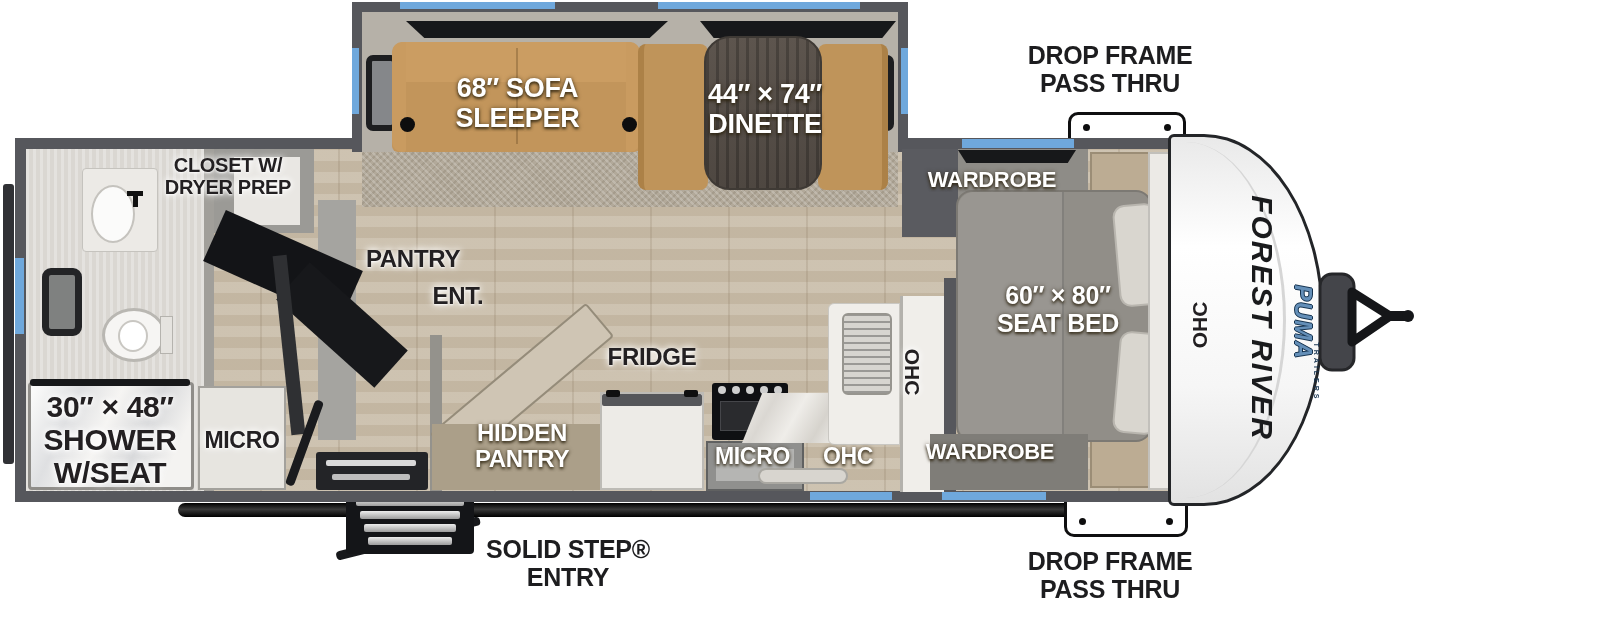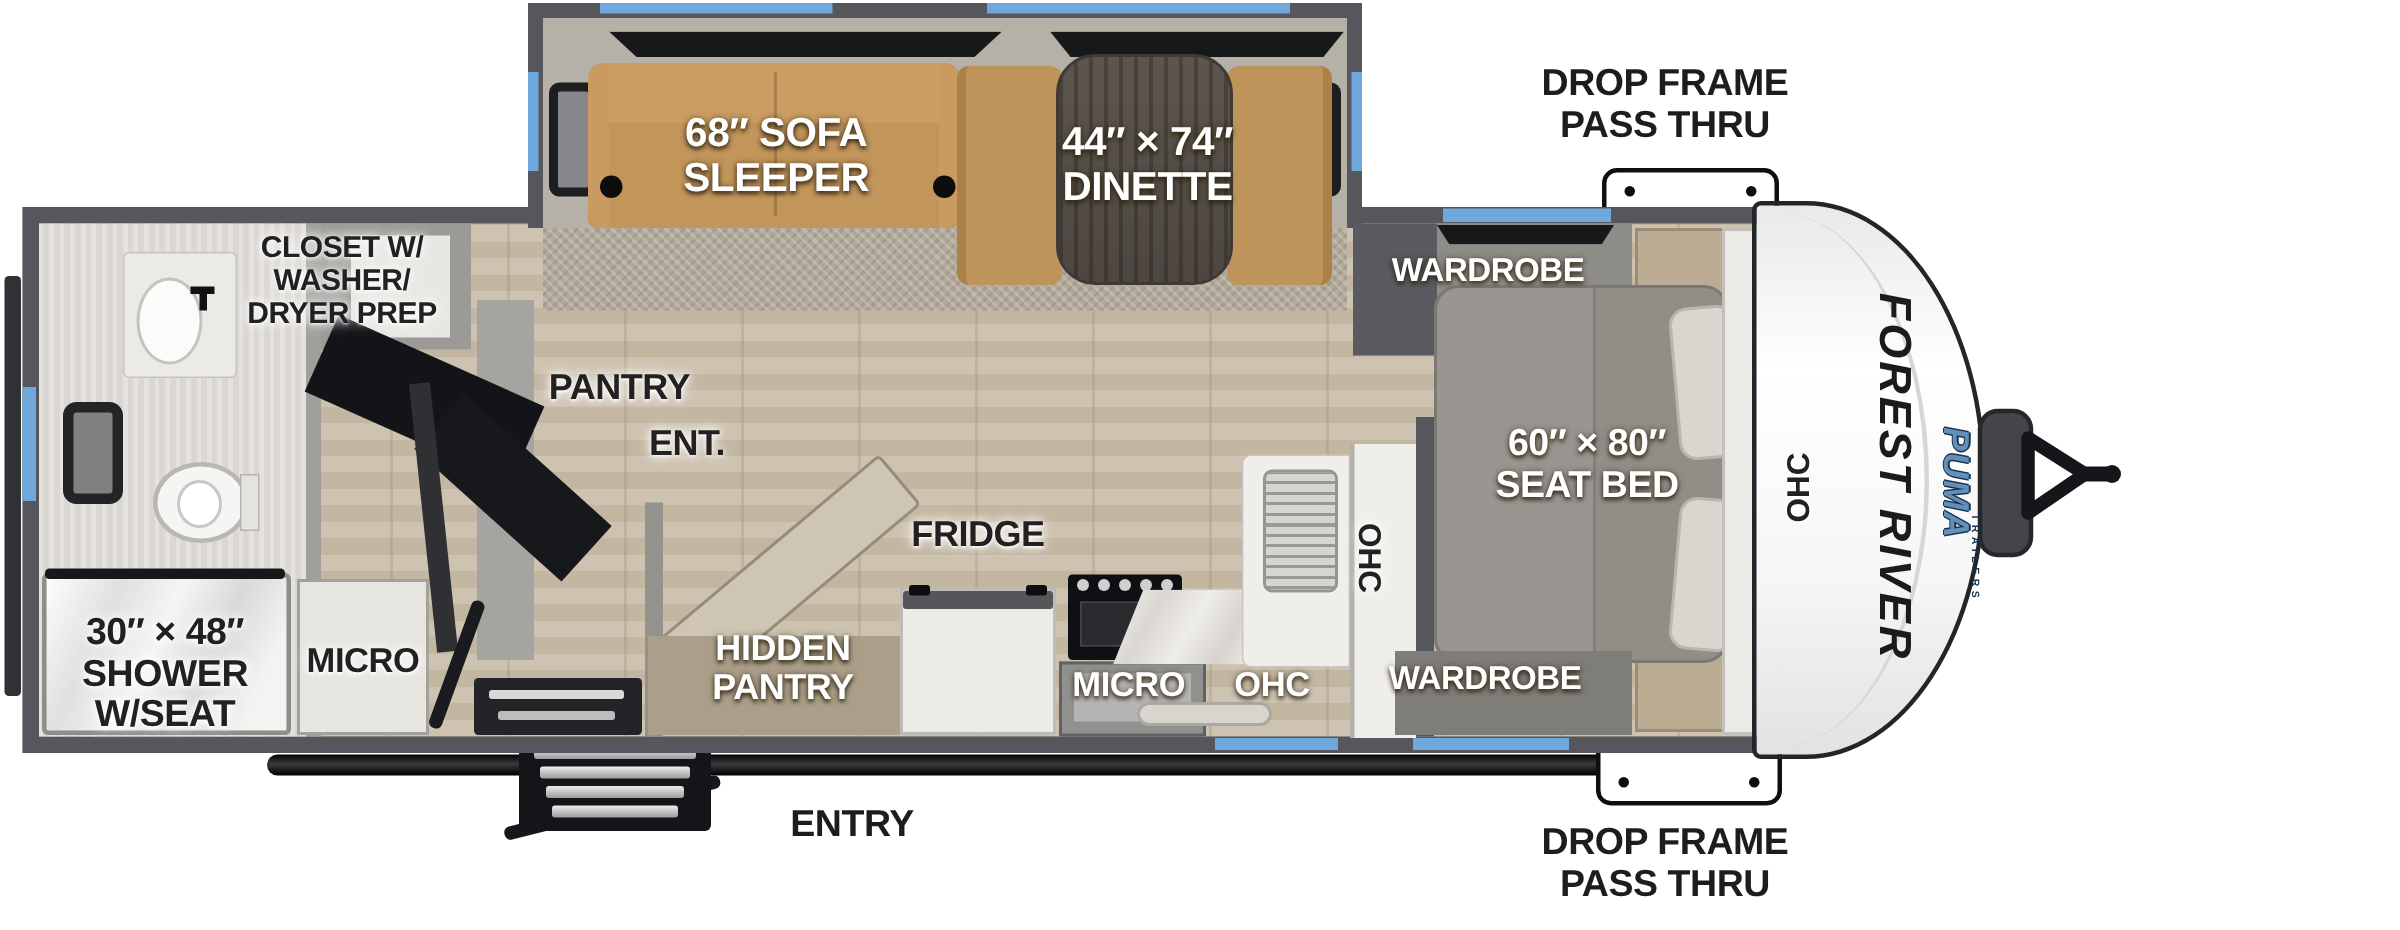--- a/index.html
+++ b/index.html
@@ -193,28 +193,27 @@
   <div class="lbl light" style="left:405px;top:74px;width:225px;font-size:27px;">
     <span>68″ SOFA</span>
       <span>SLEEPER</span>
   </div>
   <div class="lbl light" style="left:645px;top:80px;width:240px;font-size:27px;">
     <span>44″ × 74″</span>
       <span>DINETTE</span>
   </div>
   <div class="lbl dark" style="left:138px;top:154px;width:180px;font-size:20px;">
     <span>CLOSET W/</span>
-      <span>WASHER/</span>
       <span>DRYER PREP</span>
   </div>
   <div class="lbl dark" style="left:348px;top:246px;width:130px;font-size:24px;">PANTRY</div>
   <div class="lbl dark" style="left:378px;top:283px;width:160px;font-size:24px;">
     <span>ENT.</span>
   </div>
-  <div class="lbl dark" style="left:34px;top:408px;width:152px;font-size:25px;">
+  <div class="lbl dark" style="left:34px;top:390px;width:152px;font-size:30px;">
     <span>30″ × 48″</span>
       <span>SHOWER</span>
       <span>W/SEAT</span>
   </div>
   <div class="lbl dark" style="left:200px;top:428px;width:84px;font-size:23px;">MICRO</div>
   <div class="lbl light" style="left:442px;top:420px;width:160px;font-size:24px;">
     <span>HIDDEN</span>
       <span>PANTRY</span>
   </div>
   <div class="lbl dark" style="left:592px;top:344px;width:120px;font-size:24px;">FRIDGE</div>
@@ -236,16 +235,17 @@
 
   <div class="lbl" style="left:1020px;top:42px;width:180px;font-size:25px;color:#1d1d1f;">
     <span>DROP FRAME</span>
       <span>PASS THRU</span>
   </div>
   <div class="lbl" style="left:1020px;top:548px;width:180px;font-size:25px;color:#1d1d1f;">
     <span>DROP FRAME</span>
       <span>PASS THRU</span>
   </div>
   <div class="lbl" style="left:468px;top:536px;width:200px;font-size:25px;color:#1d1d1f;">
+    <span>SOLID STEP®</span>
       <span>ENTRY</span>
   </div>
 
 </div>
 
 </body></html>

